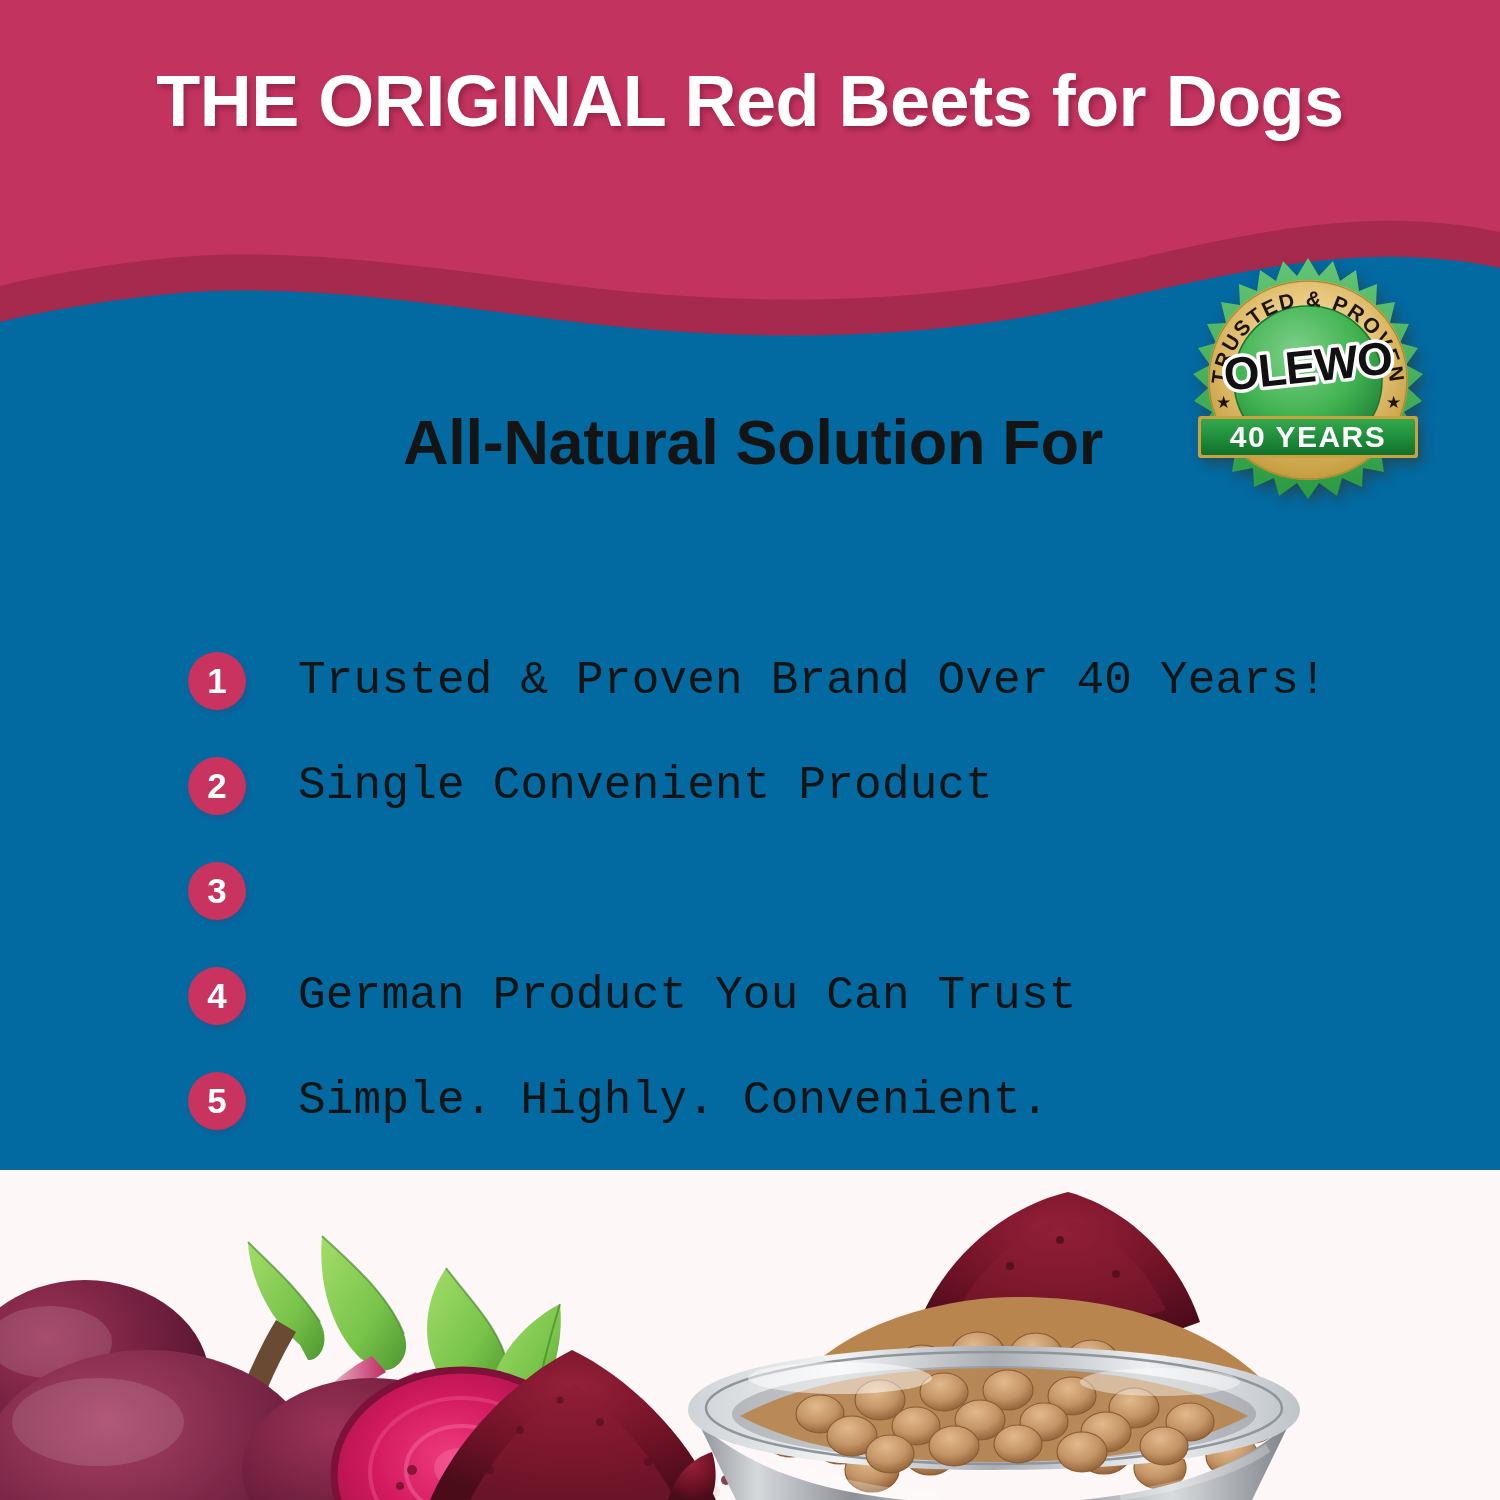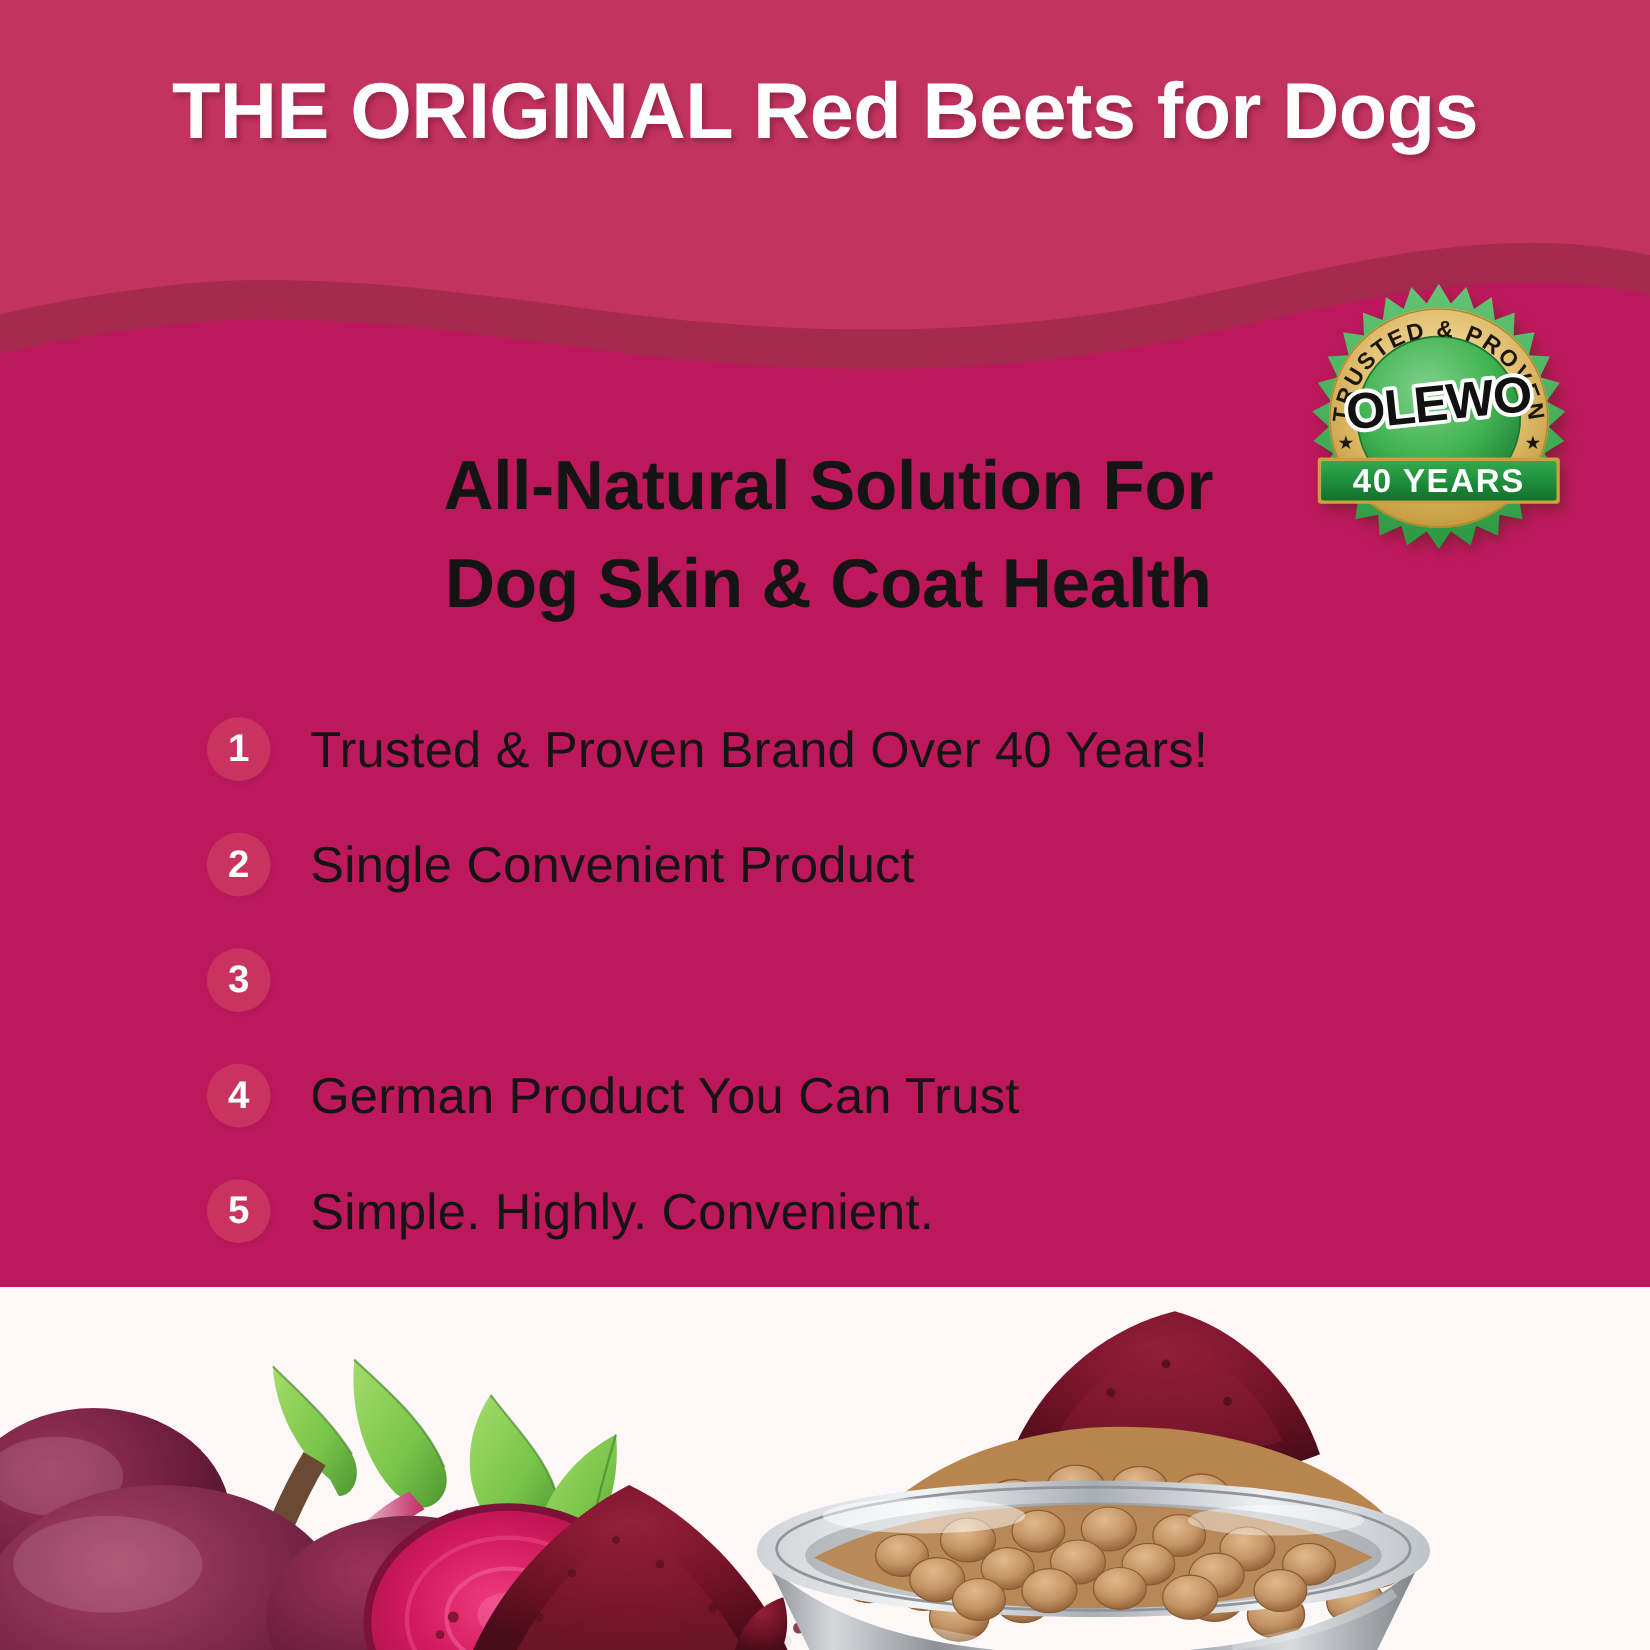--- a/index.html
+++ b/index.html
@@ -11,21 +11,21 @@
     height: 1500px;
     overflow: hidden;
     font-family: "Liberation Sans", sans-serif;
     background: #fdf7f7;
   }
   #stage {
     position: relative;
     width: 1500px;
     height: 1500px;
     overflow: hidden;
-    background: #be185d;
+    background: #0369a1;
   }
 
   
   #header-banner {
     position: absolute;
     left: 0;
     top: 0;
     width: 1500px;
     height: 340px;
     overflow: hidden;
@@ -110,23 +110,23 @@
     font-family: "Liberation Sans", sans-serif;
     font-weight: bold;
     font-size: 35px;
     line-height: 58px;
     text-align: center;
     box-shadow: 2px 3px 4px rgba(120,30,60,0.18);
     user-select: none;
   }
   .feature-text {
     flex: 1 1 auto;
-    margin-left: 36px;
+    margin-left: 52px;
     color: #141414;
-    font-family: Liberation Sans, sans-serif;
+    font-family: Liberation Mono, monospace;
     font-weight: normal;
     font-size: 46px;
     line-height: 1.1;
     letter-spacing: 0.2px;
     white-space: nowrap;
   }
 
   
   #product-photo {
     position: absolute;
@@ -207,21 +207,20 @@
       <g>
         <rect x="12" y="160" width="220" height="42" rx="3" fill="#c8a23f"></rect>
         <rect x="15" y="163" width="214" height="36" rx="2" fill="url(#ribbonGrad)"></rect>
         <text x="122" y="191" text-anchor="middle" font-family="Liberation Sans, sans-serif" font-size="30" font-weight="bold" fill="#ffffff" letter-spacing="1.5" id="ribbonText">40 YEARS</text>
       </g>
     </svg>
   </div>
 
   <div id="subheading">
     <span class="sub-line">All-Natural Solution For</span>
-    <span class="sub-line">Dog Skin &amp; Coat Health</span>
   </div>
 
   <div id="feature-list">
     <div class="feature-row">
       <div class="feature-badge">1</div>
       <div class="feature-text">Trusted &amp; Proven Brand Over 40 Years!</div>
     </div>
     <div class="feature-row">
       <div class="feature-badge">2</div>
       <div class="feature-text">Single Convenient Product</div>

